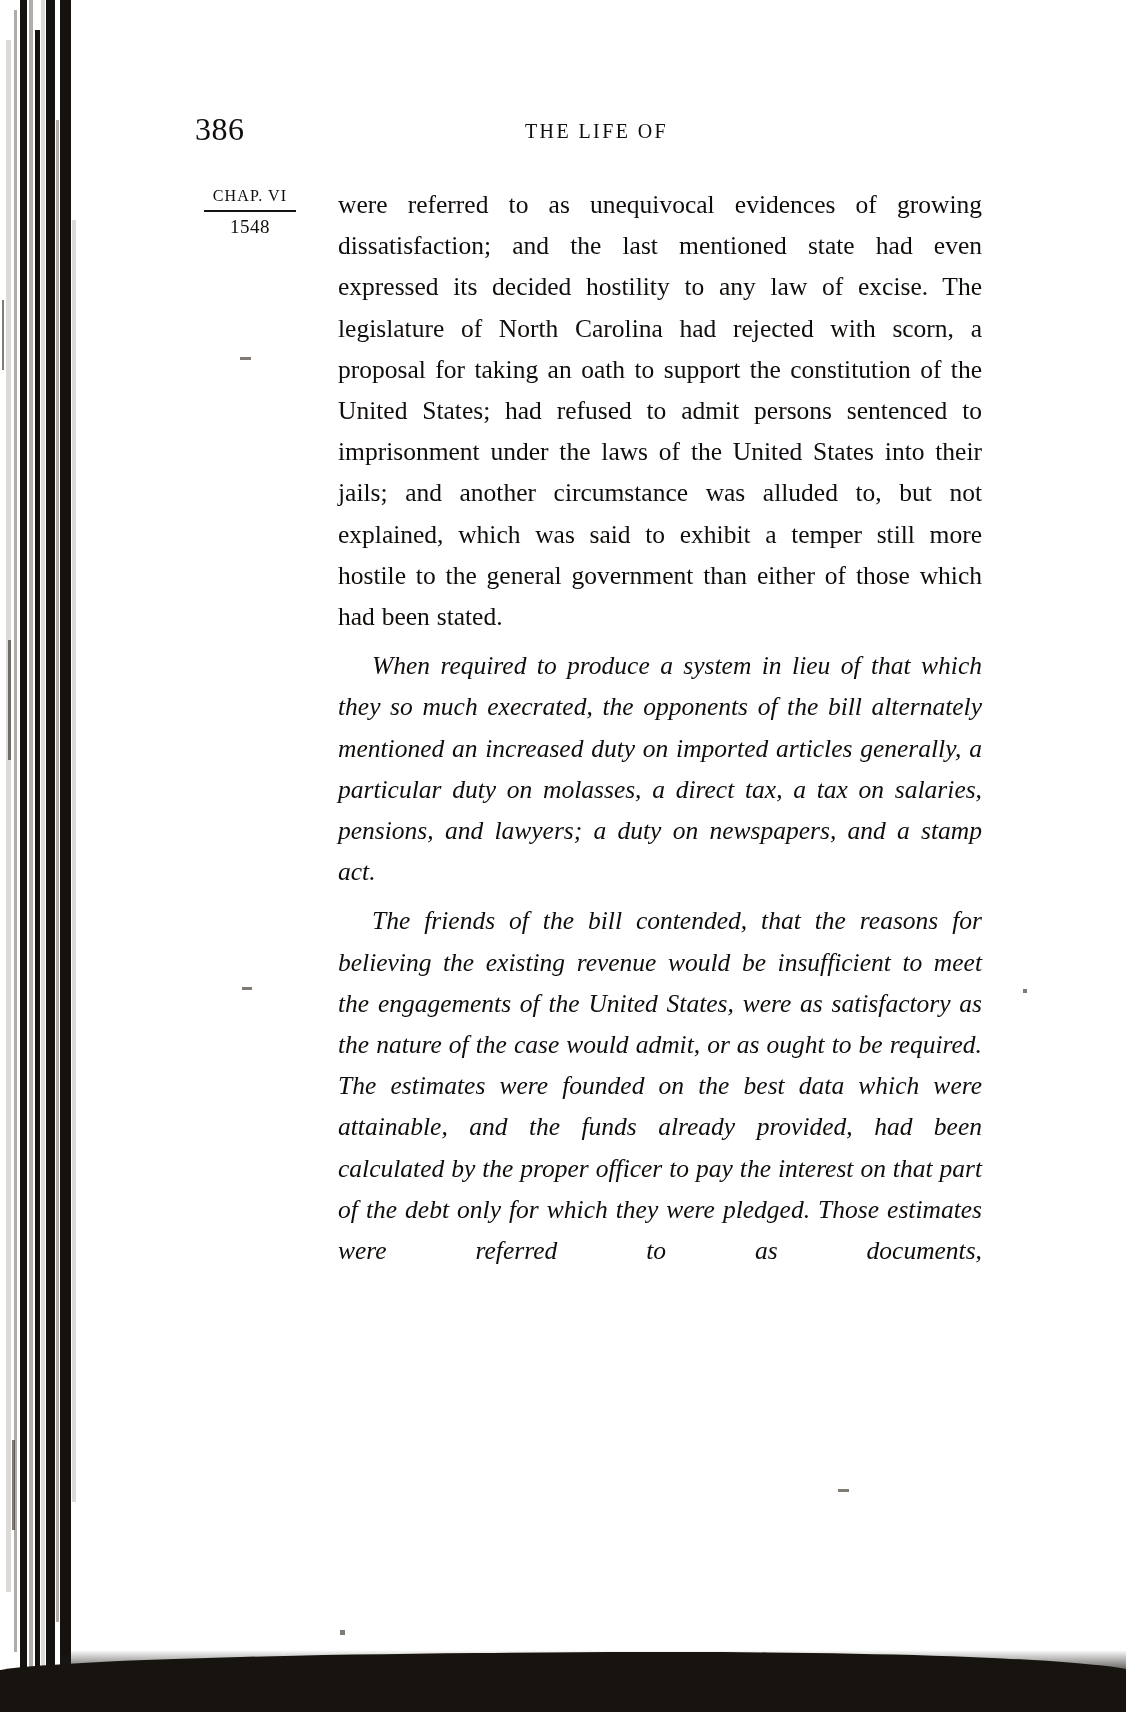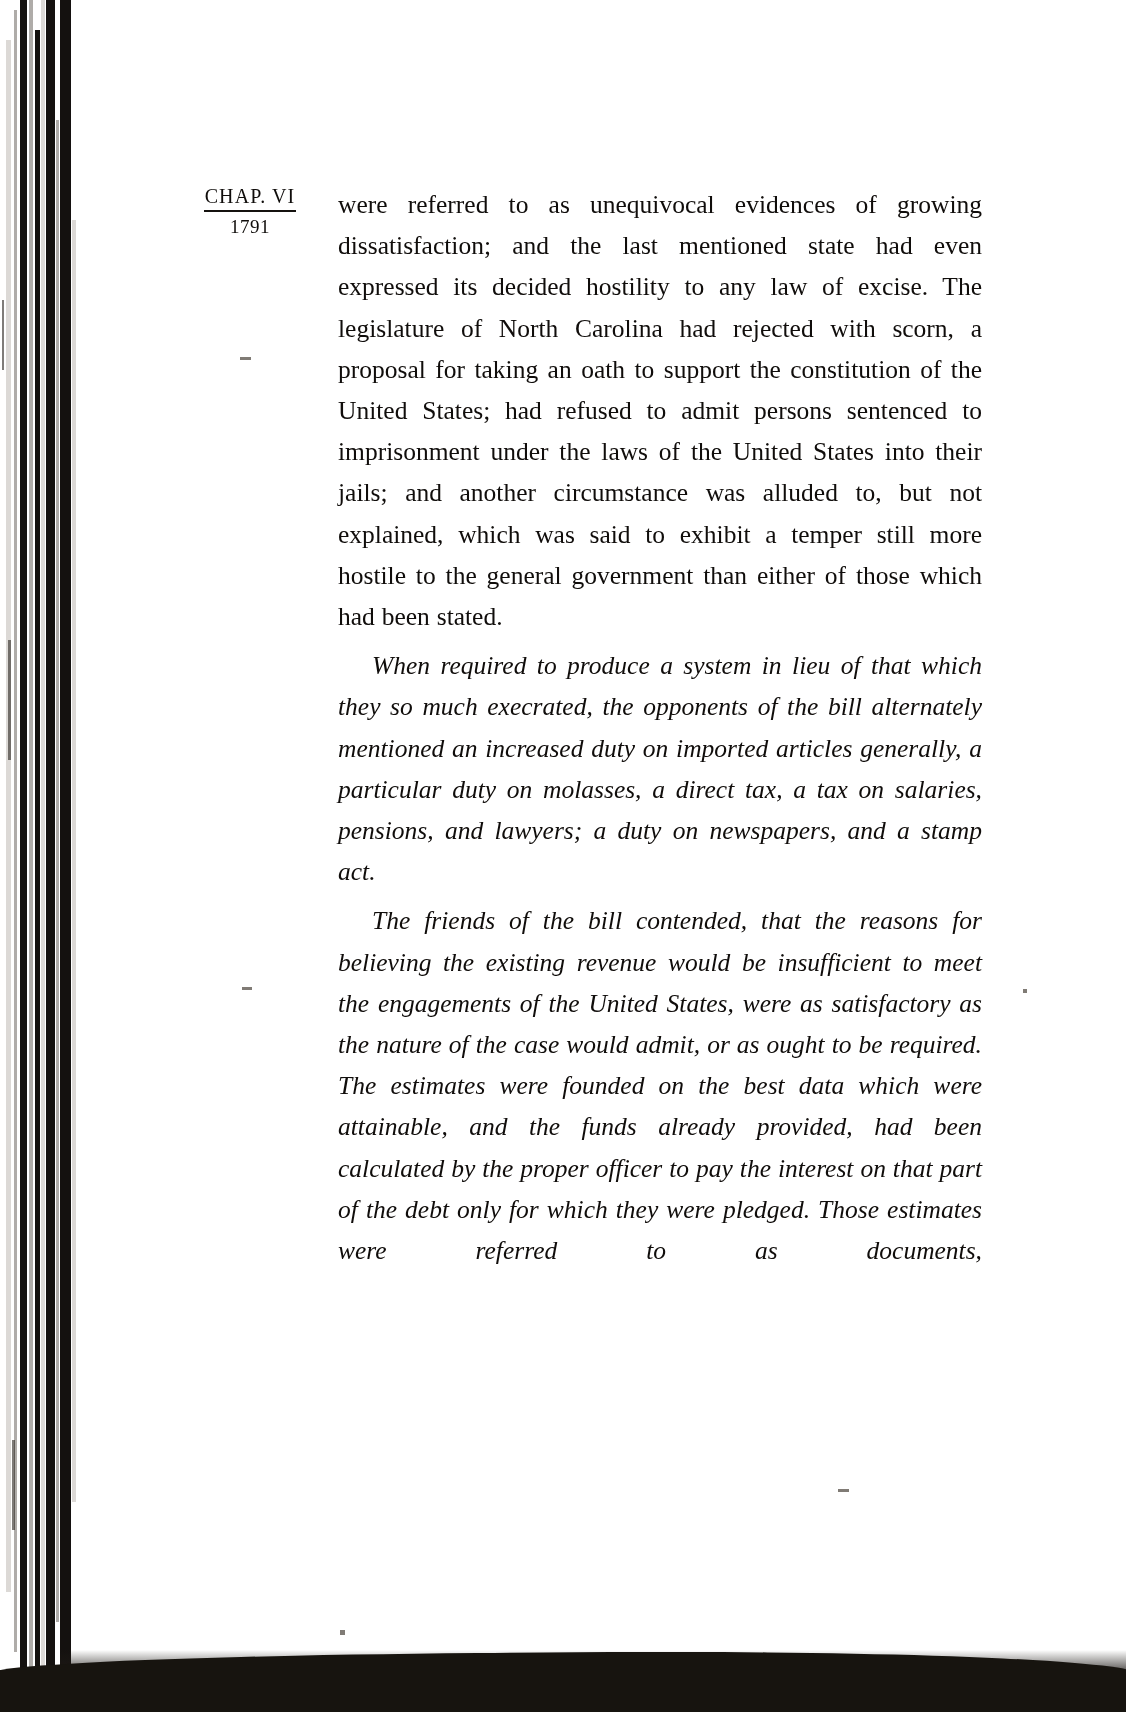--- a/index.html
+++ b/index.html
@@ -106,21 +106,21 @@
 
   
   .sidenote {
     position: absolute;
     left: 198px;
     top: 186px;
     width: 104px;
     text-align: center;
   }
   .sidenote .chap {
-    font-size: 20px;
+    font-size: 16px;
     letter-spacing: 1.1px;
     line-height: 20px;
     white-space: nowrap;
   }
   .sidenote .rule {
     width: 92px;
     height: 2px;
     background: #15120f;
     margin: 4px auto 4px auto;
   }
@@ -174,25 +174,29 @@
     <div class="lite" style="left:41px; width:4px;  top:0;     bottom:0;"></div>
     <div class="band" style="left:46px; width:9px;  top:0;     bottom:0;"></div>
     <div class="soft" style="left:56px; width:3px;  top:120px; bottom:90px;"></div>
     <div class="band" style="left:60px; width:11px; top:0;     bottom:0;"></div>
     <div class="lite" style="left:72px; width:4px;  top:220px; bottom:210px;"></div>
     <div class="edge-fleck" style="left:8px;  top:640px; width:3px; height:120px;"></div>
     <div class="edge-fleck" style="left:2px;  top:300px; width:2px; height:70px;"></div>
     <div class="edge-fleck" style="left:12px; top:1440px; width:3px; height:90px;"></div>
   </div>
 
+  <div class="running-head">
+    <div class="folio">386</div>
+    <div class="head-title">THE LIFE OF</div>
+  </div>
 
   <div class="sidenote">
     <div class="chap">CHAP. VI</div>
     <div class="rule"></div>
-    <div class="year">1791</div>
+    <div class="year">1548</div>
   </div>
 
   <div class="body-col">
     <p>were referred to as unequivocal evidences of growing dissatisfaction; and the last mentioned state had even expressed its decided hostility to any law of excise. The legislature of North Carolina had rejected with scorn, a proposal for taking an oath to support the constitution of the United States; had refused to admit persons sentenced to imprisonment under the laws of the United States into their jails; and another circumstance was alluded to, but not explained, which was said to exhibit a temper still more hostile to the general government than either of those which had been stated.</p>
     <p class="indent">When required to produce a system in lieu of that which they so much execrated, the opponents of the bill alternately mentioned an increased duty on imported articles generally, a particular duty on molasses, a direct tax, a tax on salaries, pensions, and lawyers; a duty on newspapers, and a stamp act.</p>
     <p class="indent last">The friends of the bill contended, that the reasons for believing the existing revenue would be insufficient to meet the engagements of the United States, were as satisfactory as the nature of the case would admit, or as ought to be required. The estimates were founded on the best data which were attainable, and the funds already provided, had been calculated by the proper officer to pay the interest on that part of the debt only for which they were pledged. Those estimates were referred to as documents,</p>
   </div>
 
   <div class="mark" style="left:240px; top:357px; width:11px; height:3px;"></div>
   <div class="mark" style="left:242px; top:987px; width:10px; height:3px;"></div>

